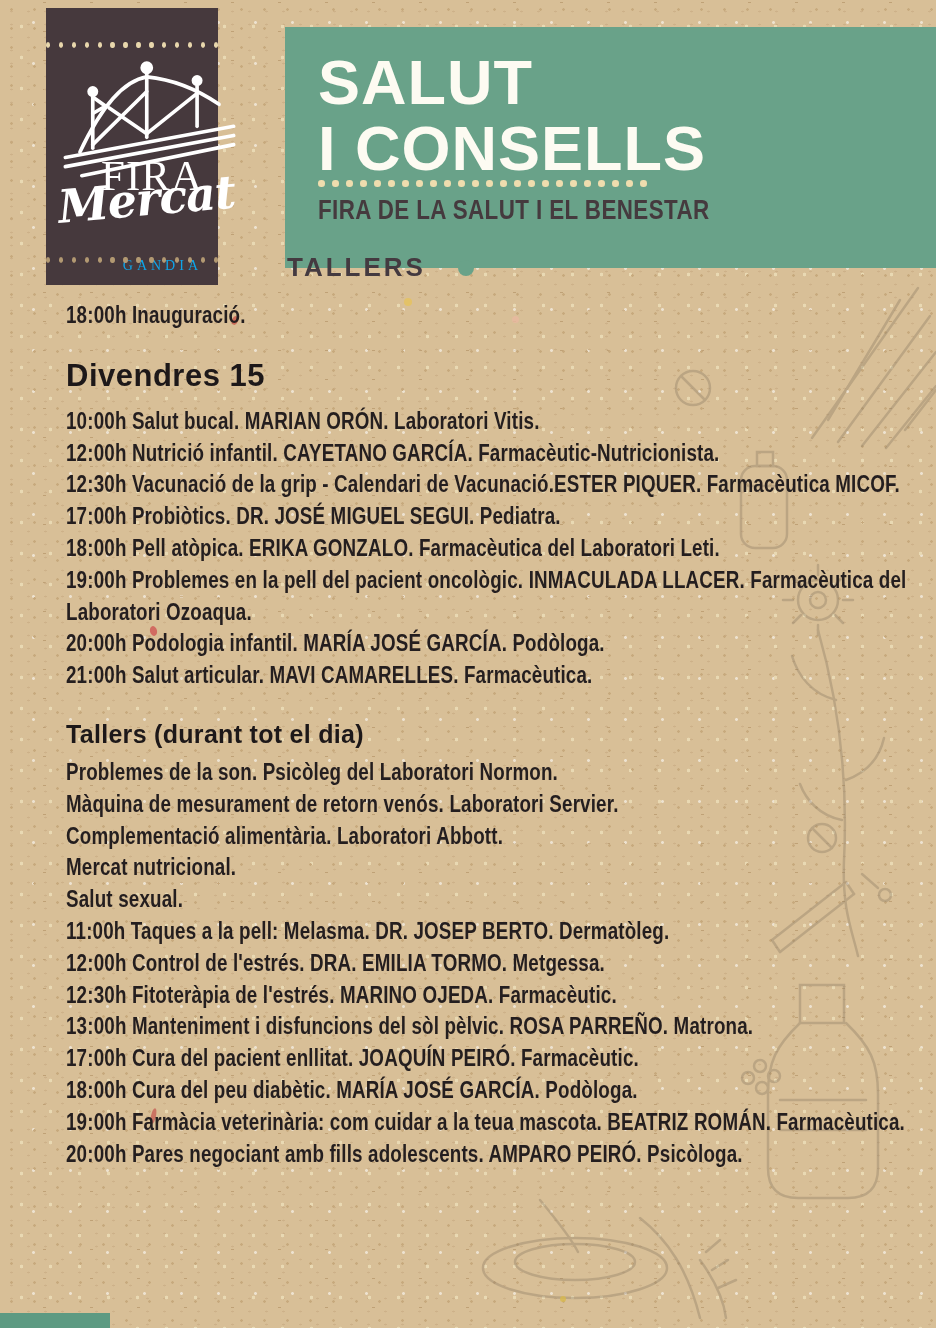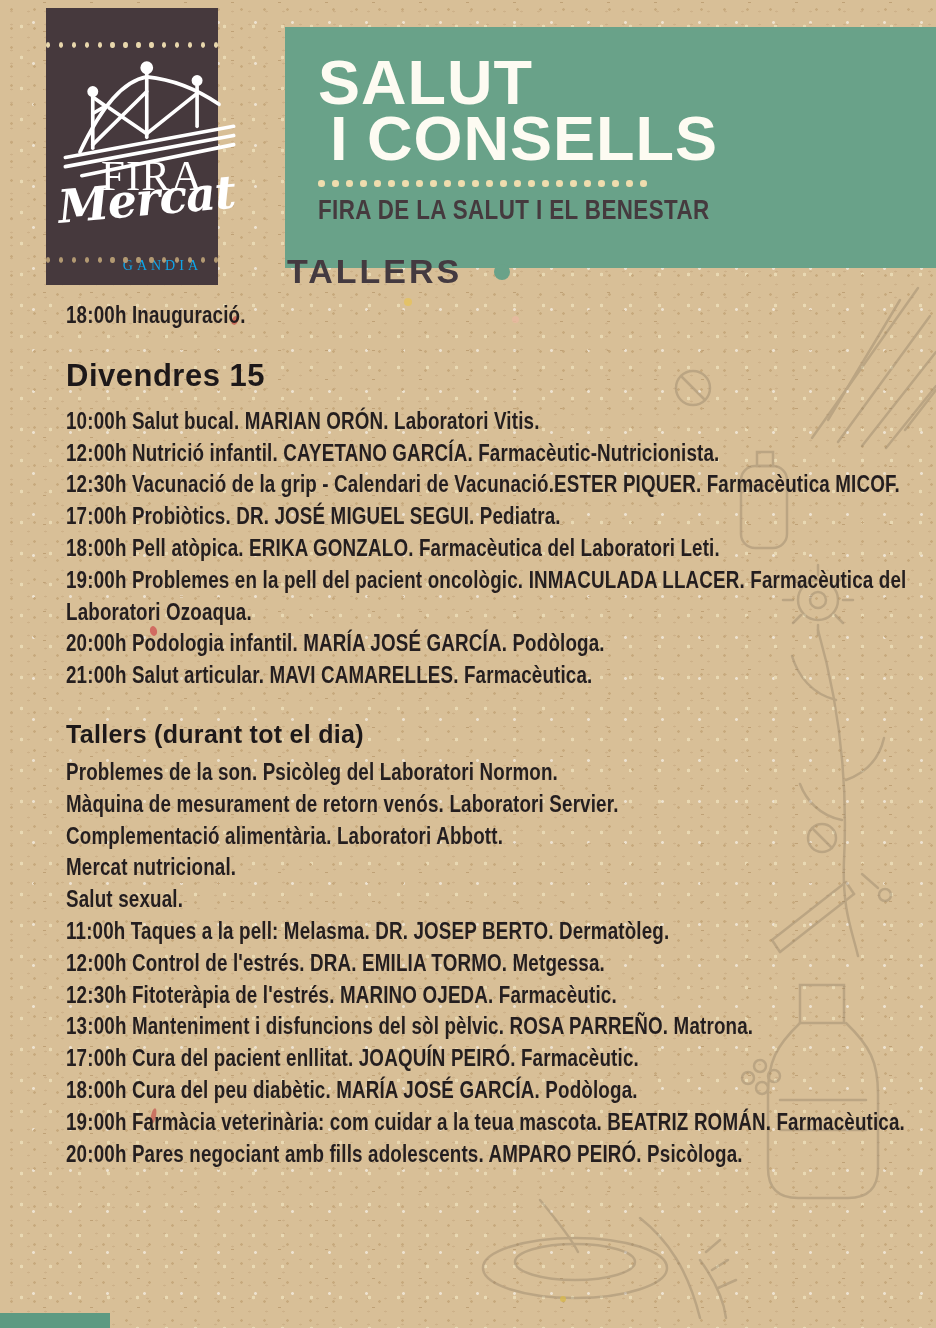--- a/index.html
+++ b/index.html
@@ -34,28 +34,28 @@
   .logo-mercat{position:absolute;left:12px;top:176px;width:185px;color:#fff;
     font-family:"DejaVu Serif",serif;font-style:italic;font-weight:bold;font-size:46px;line-height:1;
     transform:rotate(-5deg);transform-origin:0 50%;letter-spacing:-1px;}
   .logo-gandia{position:absolute;right:16px;top:250px;color:#0ea5e9;font-family:"Liberation Serif",serif;
     font-size:14px;letter-spacing:4px;}
   
   .green-box{position:absolute;left:285px;top:27px;width:651px;height:241px;background:#69a289;}
   .title-line{position:absolute;left:33px;color:#fdfbf2;font-weight:800;font-size:63px;line-height:1;
     letter-spacing:1px;}
   .title-1{top:24px;}
-  .title-2{top:80px;margin-left:12px;}
+  .title-2{top:90px;}
   .dots-green-row{position:absolute;left:33px;top:153px;justify-content:flex-start;gap:7.5px;}
   .dots-green-row span{background:#efddae;width:6.5px;height:6.5px;}
   .subtitle{position:absolute;left:33px;top:167px;width:600px;color:#453a3e;font-weight:700;
     font-size:28px;transform:scaleX(0.8);transform-origin:0 0;letter-spacing:0.5px;}
   
   .tagline{position:absolute;left:287px;top:252px;display:flex;align-items:center;color:#443a40;
-    font-weight:800;font-size:34px;letter-spacing:3px;}
+    font-weight:800;font-size:26px;letter-spacing:3px;}
   .tagline .dot{width:16px;height:16px;border-radius:50%;background:#69a289;margin:0 32px;}
   
   .schedule{position:absolute;left:66px;top:300px;width:860px;}
   .heading{color:#1d1819;}
   .h-day{font-size:31px;font-weight:800;line-height:36px;margin:26px 0 12px;letter-spacing:0.5px;}
   .h-sub{font-size:25px;font-weight:700;line-height:31px;margin:27px 0 7px;letter-spacing:0.3px;}
   .schedule > .heading:first-child{margin-top:0;}
   .events{width:1080px;transform:scaleX(0.80);transform-origin:0 0;}
   .event-line{font-weight:700;font-size:23.5px;line-height:31.8px;color:#241e1f;letter-spacing:0.2px;}
   .bottom-bar{position:absolute;left:0;bottom:0;width:110px;height:15px;background:#5d9a82;}

